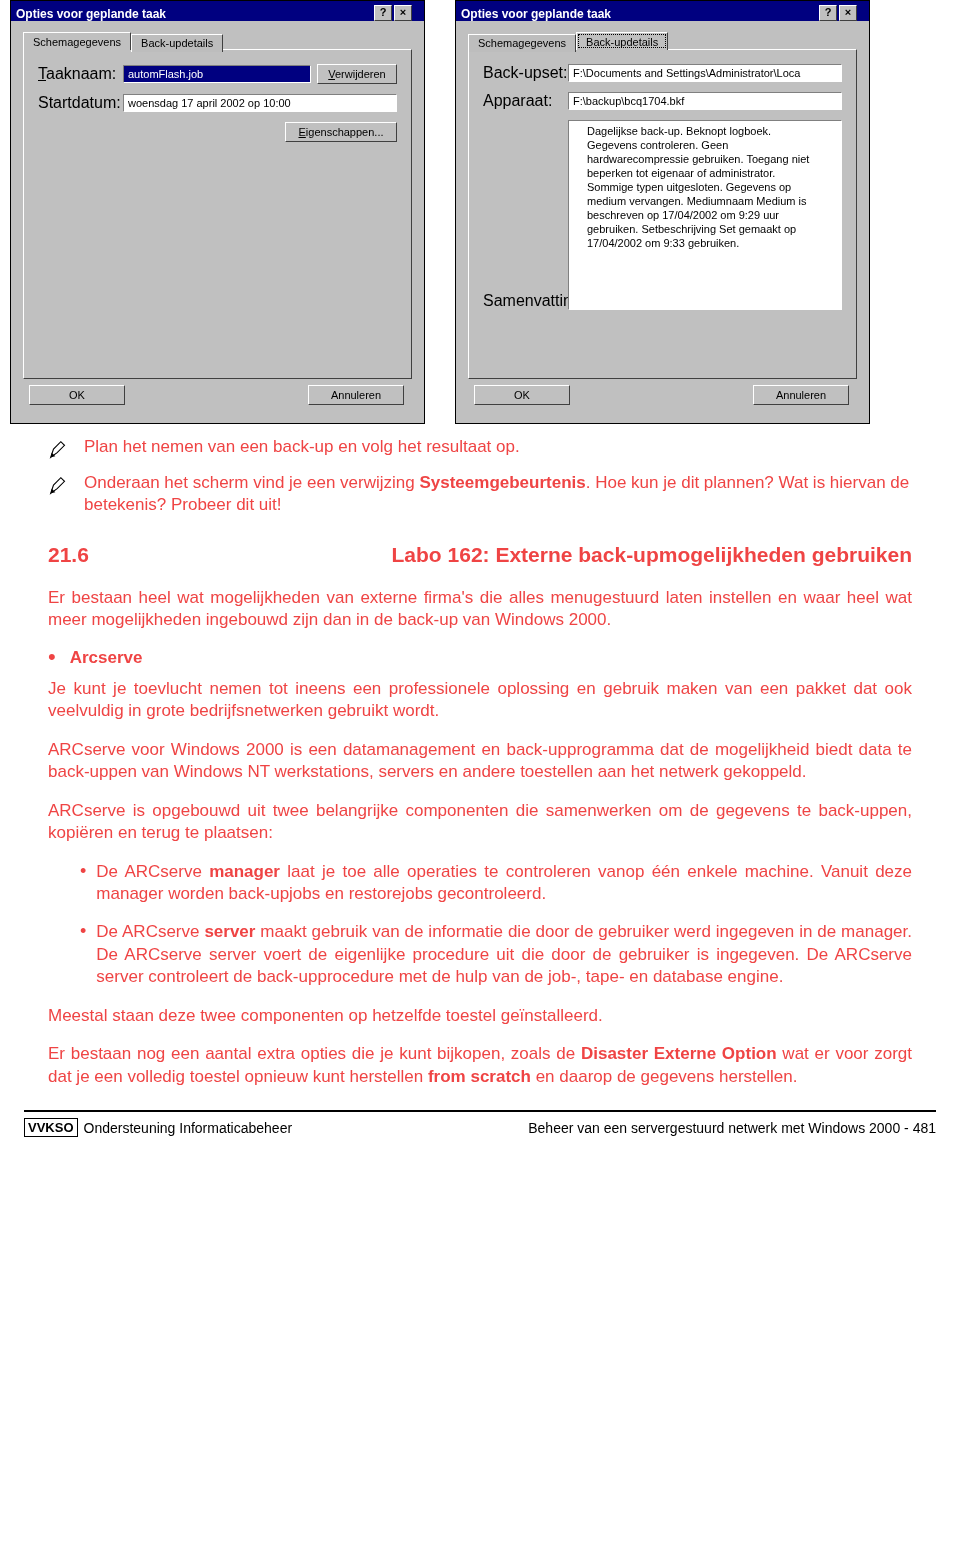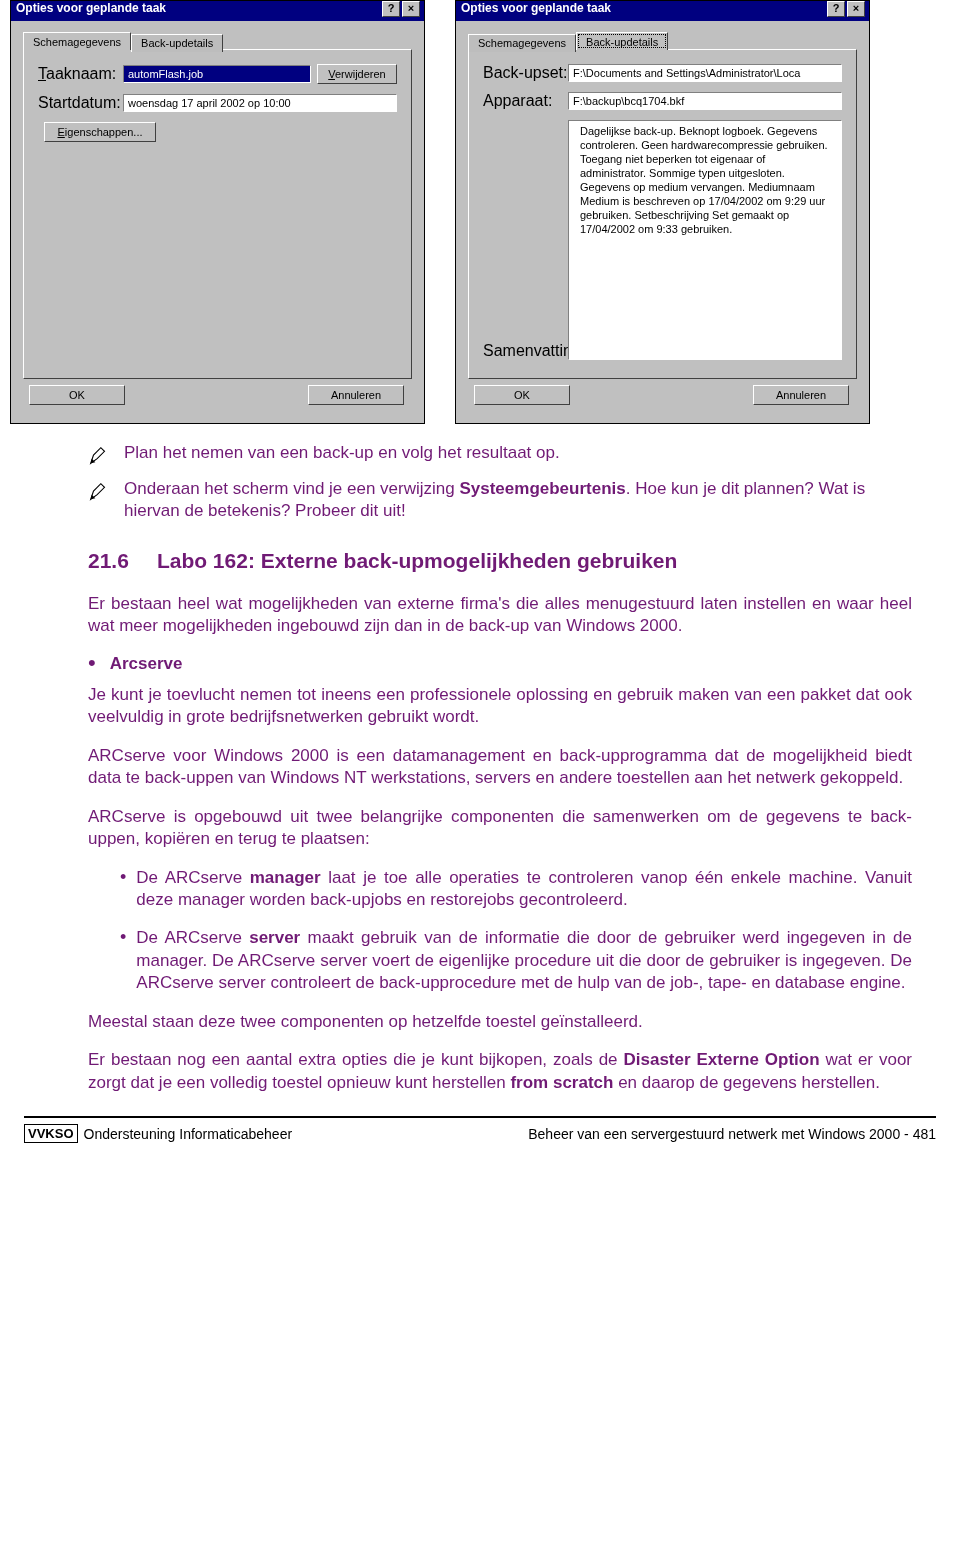--- a/index.html
+++ b/index.html
@@ -14,22 +14,22 @@
   .dialog {
     width: 415px;
     border: 1px solid #000;
     background: #c0c0c0;
   }
   .titlebar {
     height: 20px;
     background: #000080;
     color: #fff;
     display: flex;
-    align-items: flex-start;
-    padding: 0 4px 0 5px;
+    align-items: flex-end;
+    padding: 0 12px 0 5px;
     font-size: 12px;
     font-weight: bold;
   }
   .titlebar .spacer { flex: 1; }
   .tbtn {
     width: 18px; height: 16px;
     background: #c0c0c0;
     border: 1px solid #fff;
     border-right-color: #404040;
     border-bottom-color: #404040;
@@ -92,60 +92,60 @@
     overflow: hidden;
     white-space: nowrap;
   }
   .field.selected { background: #000080; color: #fff; }
   .textarea {
     background: #fff;
     border: 1px solid #808080;
     border-right-color: #fff;
     border-bottom-color: #fff;
     font-size: 11px;
-    padding: 3px 11px;
-    height: 240px;
+    padding: 3px 18px;
+    height: 190px;
     flex: 1;
     overflow: hidden;
     line-height: 14px;
   }
   .btn {
     background: #c0c0c0;
     border: 1px solid #fff;
     border-right-color: #404040;
     border-bottom-color: #404040;
     font-size: 11px;
     padding: 3px 0;
     text-align: center;
     width: 96px;
     margin-left: 6px;
   }
   .btnrow { display:flex; justify-content:space-between; padding: 6px 8px 8px 0; }
   .underline-letter { text-decoration: underline; }
   
   .doc {
-    padding: 18px 48px 0 48px;
+    padding: 12px 48px 0 48px;
     font-size: 17px;
-    color: #701a75;
+    color: #ef4444;
     line-height: 1.32;
-    margin-left: 40px;
   }
   .icon-item { display:flex; gap: 14px; margin-bottom: 12px; }
   .pen-icon {
     width: 22px; height: 22px;
     flex: none;
     margin-top: 2px;
   }
   .pen-icon svg { width: 22px; height: 22px; }
   .h21 {
     font-size: 21px;
     font-weight: bold;
     margin: 24px 0 18px 0;
     display: flex;
     gap: 28px;
+    justify-content: space-between;
   }
   .bulletline { display:flex; gap:14px; margin: 14px 0 8px 0; }
   .bulletline .dot { font-size: 22px; line-height: 20px; }
   .bulletline .bt { font-weight: bold; }
   p { margin: 0 0 16px 0; text-align: justify; }
   .indentlist { padding-left: 32px; }
   .indentlist .li { display:flex; gap:10px; margin-bottom: 16px; text-align: justify; }
   .indentlist .li .dot { font-size: 18px; line-height: 20px; flex:none; }
   .footer {
     border-top: 2px solid #000;
@@ -184,21 +184,21 @@
       <div class="tabpanel">
         <div class="row">
           <div class="lbl"><span class="underline-letter">T</span>aaknaam:</div>
           <div class="field selected">automFlash.job</div>
           <div class="btn" style="width:80px"><span class="underline-letter">V</span>erwijderen</div>
         </div>
         <div class="row">
           <div class="lbl">Startdatum:</div>
           <div class="field">woensdag 17 april 2002 op 10:00</div>
         </div>
-        <div class="row" style="justify-content:flex-start">
+        <div class="row" style="justify-content:flex-end">
           <div class="btn" style="width:112px"><span class="underline-letter">E</span>igenschappen...</div>
         </div>
       </div>
       <div class="btnrow">
         <div class="btn">OK</div>
         <div class="btn">Annuleren</div>
       </div>
     </div>
   </div>
 

